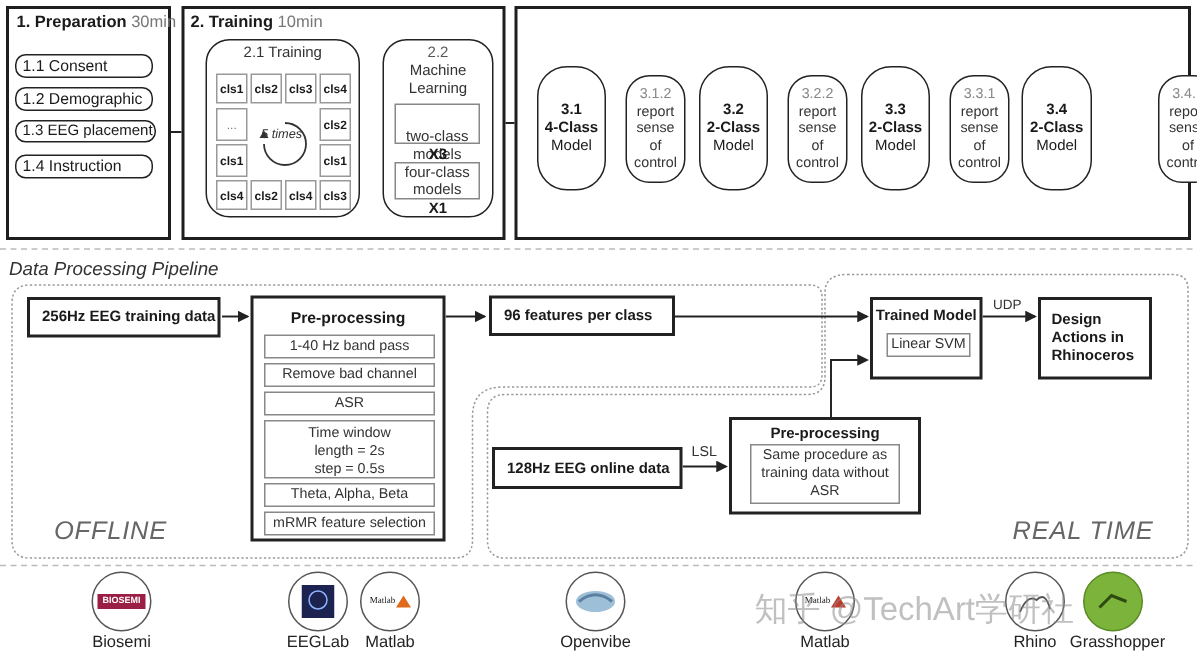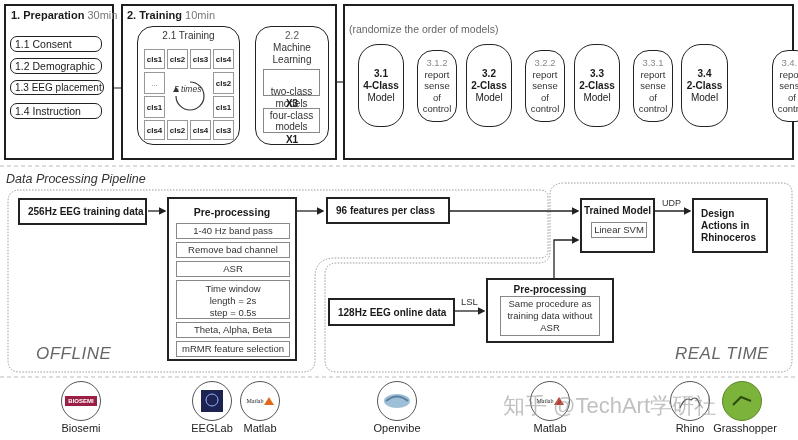--- a/index.html
+++ b/index.html
@@ -122,21 +122,20 @@
   <div style="font-size:10px;color:#555;line-height:12px;margin-top:3px;">2.2</div>
   <div style="font-size:10px;color:#333;line-height:12px;">Machine</div>
   <div style="font-size:10px;color:#333;line-height:12px;">Learning</div>
 </div>
 <div class="abs subbox" style="left:263px;top:69px;width:57px;height:27px;line-height:12px;padding-top:16px;">two-class models</div>
 <div class="abs" style="left:255px;top:98px;width:74px;text-align:center;font-size:10px;font-weight:bold;">X3</div>
 <div class="abs subbox" style="left:263px;top:108px;width:57px;height:25px;line-height:11px;padding-top:1px;">four-class models</div>
 <div class="abs" style="left:255px;top:134px;width:74px;text-align:center;font-size:10px;font-weight:bold;">X1</div>
 
 <div class="abs panel" style="left:343px;top:4px;width:451px;height:156px;">
-  <div class="abs" style="left:4px;top:17px;font-size:10.5px;color:#666;white-space:nowrap;">(randomize the order of models)</div>
 </div>
 
 <div class="abs model" style="left:358px;top:44px;width:46px;height:83px;">
   <span class="num">3.1</span>
   <span class="cls">4-Class</span>
   <span>Model</span>
 </div>
 <div class="abs report" style="left:417px;top:50px;width:40px;height:72px;">
   <span class="rn">3.1.2</span>
   <span>report</span>

